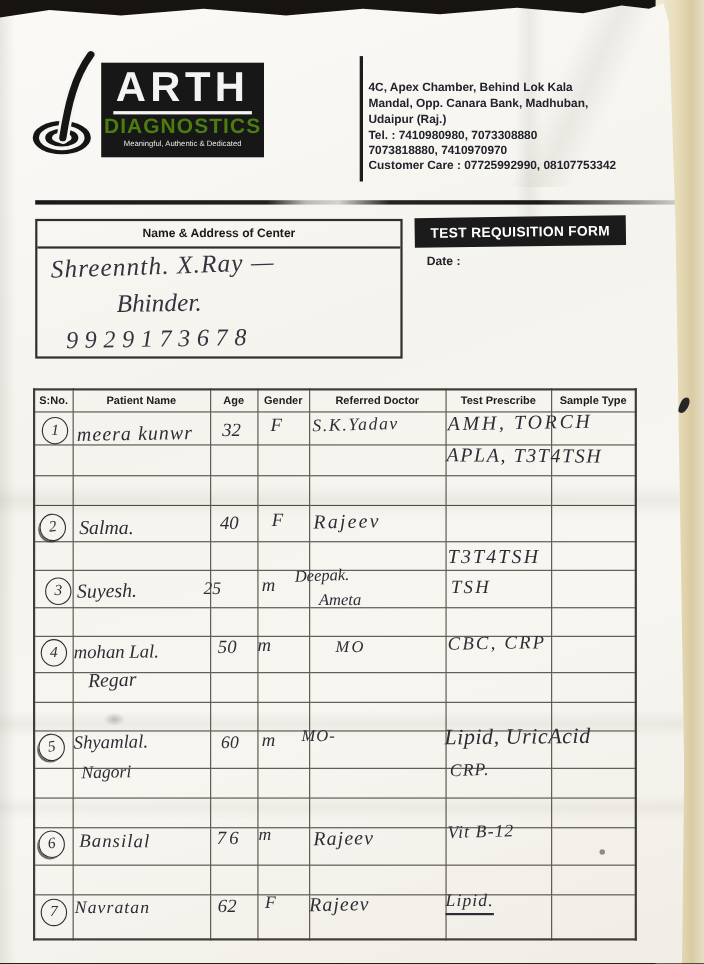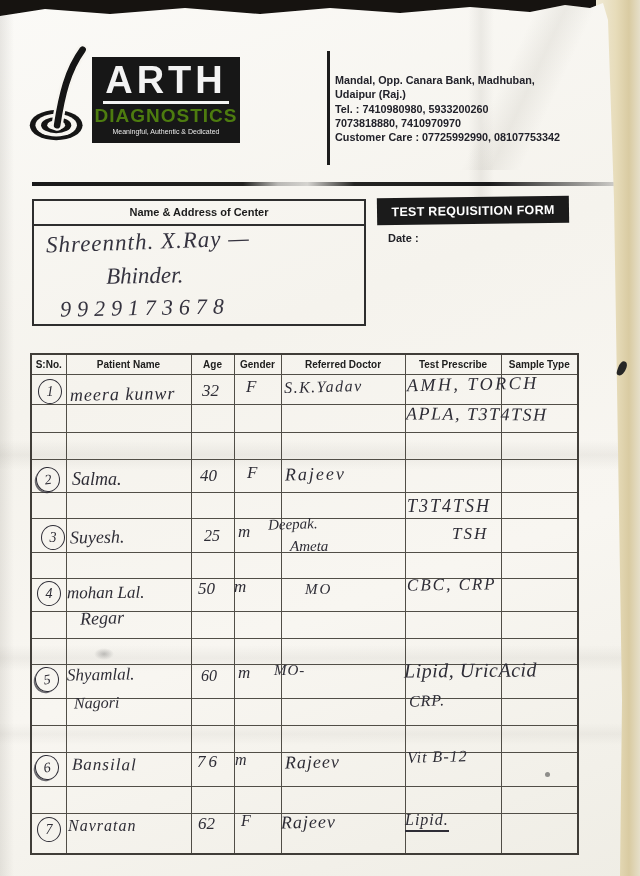--- a/index.html
+++ b/index.html
@@ -79,23 +79,24 @@
   </svg>
   <div class="logo-box">
     <div class="logo-brand">ARTH</div>
     <div class="logo-rule"></div>
     <div class="logo-division">DIAGNOSTICS</div>
     <div class="logo-tagline">Meaningful, Authentic &amp; Dedicated</div>
   </div>
 
   <div class="company-bar"></div>
   <div class="company-lines">
+    <div>4C, Apex Chamber, Behind Lok Kala</div>
     <div>Mandal, Opp. Canara Bank, Madhuban,</div>
     <div>Udaipur (Raj.)</div>
-    <div>Tel. : 7410980980, 5933200260</div>
+    <div>Tel. : 7410980980, 7073308880</div>
     <div>7073818880, 7410970970</div>
     <div>Customer Care : 07725992990, 08107753342</div>
   </div>
 
   <div class="rule-heavy"></div>
 
   <div class="center-box">
     <div class="center-box-title">Name &amp; Address of Center</div>
   </div>
   <span class="hw cursive-big" style="left:46px;top:229px;letter-spacing:1px;transform:rotate(-2deg);">Shreennth. X.Ray —</span>
@@ -284,25 +285,25 @@
 
   <span class="hw num messy" style="left:36px;top:467px;">2</span>
   <span class="hw" style="left:72px;top:469px;font-size:18px;">Salma.</span>
   <span class="hw" style="left:200px;top:466px;font-size:17px;">40</span>
   <span class="hw" style="left:247px;top:463px;font-size:17px;">F</span>
   <span class="hw" style="left:285px;top:464px;font-size:18px;letter-spacing:2px;transform:rotate(-1deg);">Rajeev</span>
   <span class="hw" style="left:407px;top:459px;font-size:18px;letter-spacing:2px;margin-top:37px;">T3T4TSH</span>
 
   <span class="hw num" style="left:41px;top:525px;">3</span>
   <span class="hw" style="left:70px;top:527px;font-size:18px;transform:rotate(-1deg);">Suyesh.</span>
-  <span class="hw" style="left:204px;top:527px;font-size:16px;">25</span>
+  <span class="hw" style="left:185px;top:527px;font-size:16px;">25</span>
   <span class="hw" style="left:238px;top:522px;font-size:17px;">m</span>
   <span class="hw" style="left:268px;top:516px;font-size:15px;transform:rotate(-2deg);">Deepak.</span>
   <span class="hw" style="left:290px;top:538px;font-size:15px;">Ameta</span>
-  <span class="hw" style="left:452px;top:524px;font-size:17px;letter-spacing:2px;">TSH</span>
+  <span class="hw" style="left:410px;top:524px;font-size:17px;letter-spacing:2px;">TSH</span>
 
   <span class="hw num" style="left:37px;top:581px;">4</span>
   <span class="hw" style="left:67px;top:583px;font-size:17px;transform:rotate(-0.5deg);">mohan Lal.</span>
   <span class="hw" style="left:80px;top:608px;font-size:18px;transform:rotate(-2deg);">Regar</span>
   <span class="hw" style="left:198px;top:579px;font-size:17px;">50</span>
   <span class="hw" style="left:234px;top:577px;font-size:17px;">m</span>
   <span class="hw" style="left:305px;top:581px;font-size:15px;letter-spacing:2px;">MO</span>
   <span class="hw" style="left:407px;top:575px;font-size:17px;letter-spacing:2px;transform:rotate(-1deg);">CBC, CRP</span>
 
   <span class="hw num messy" style="left:35px;top:667px;">5</span>

